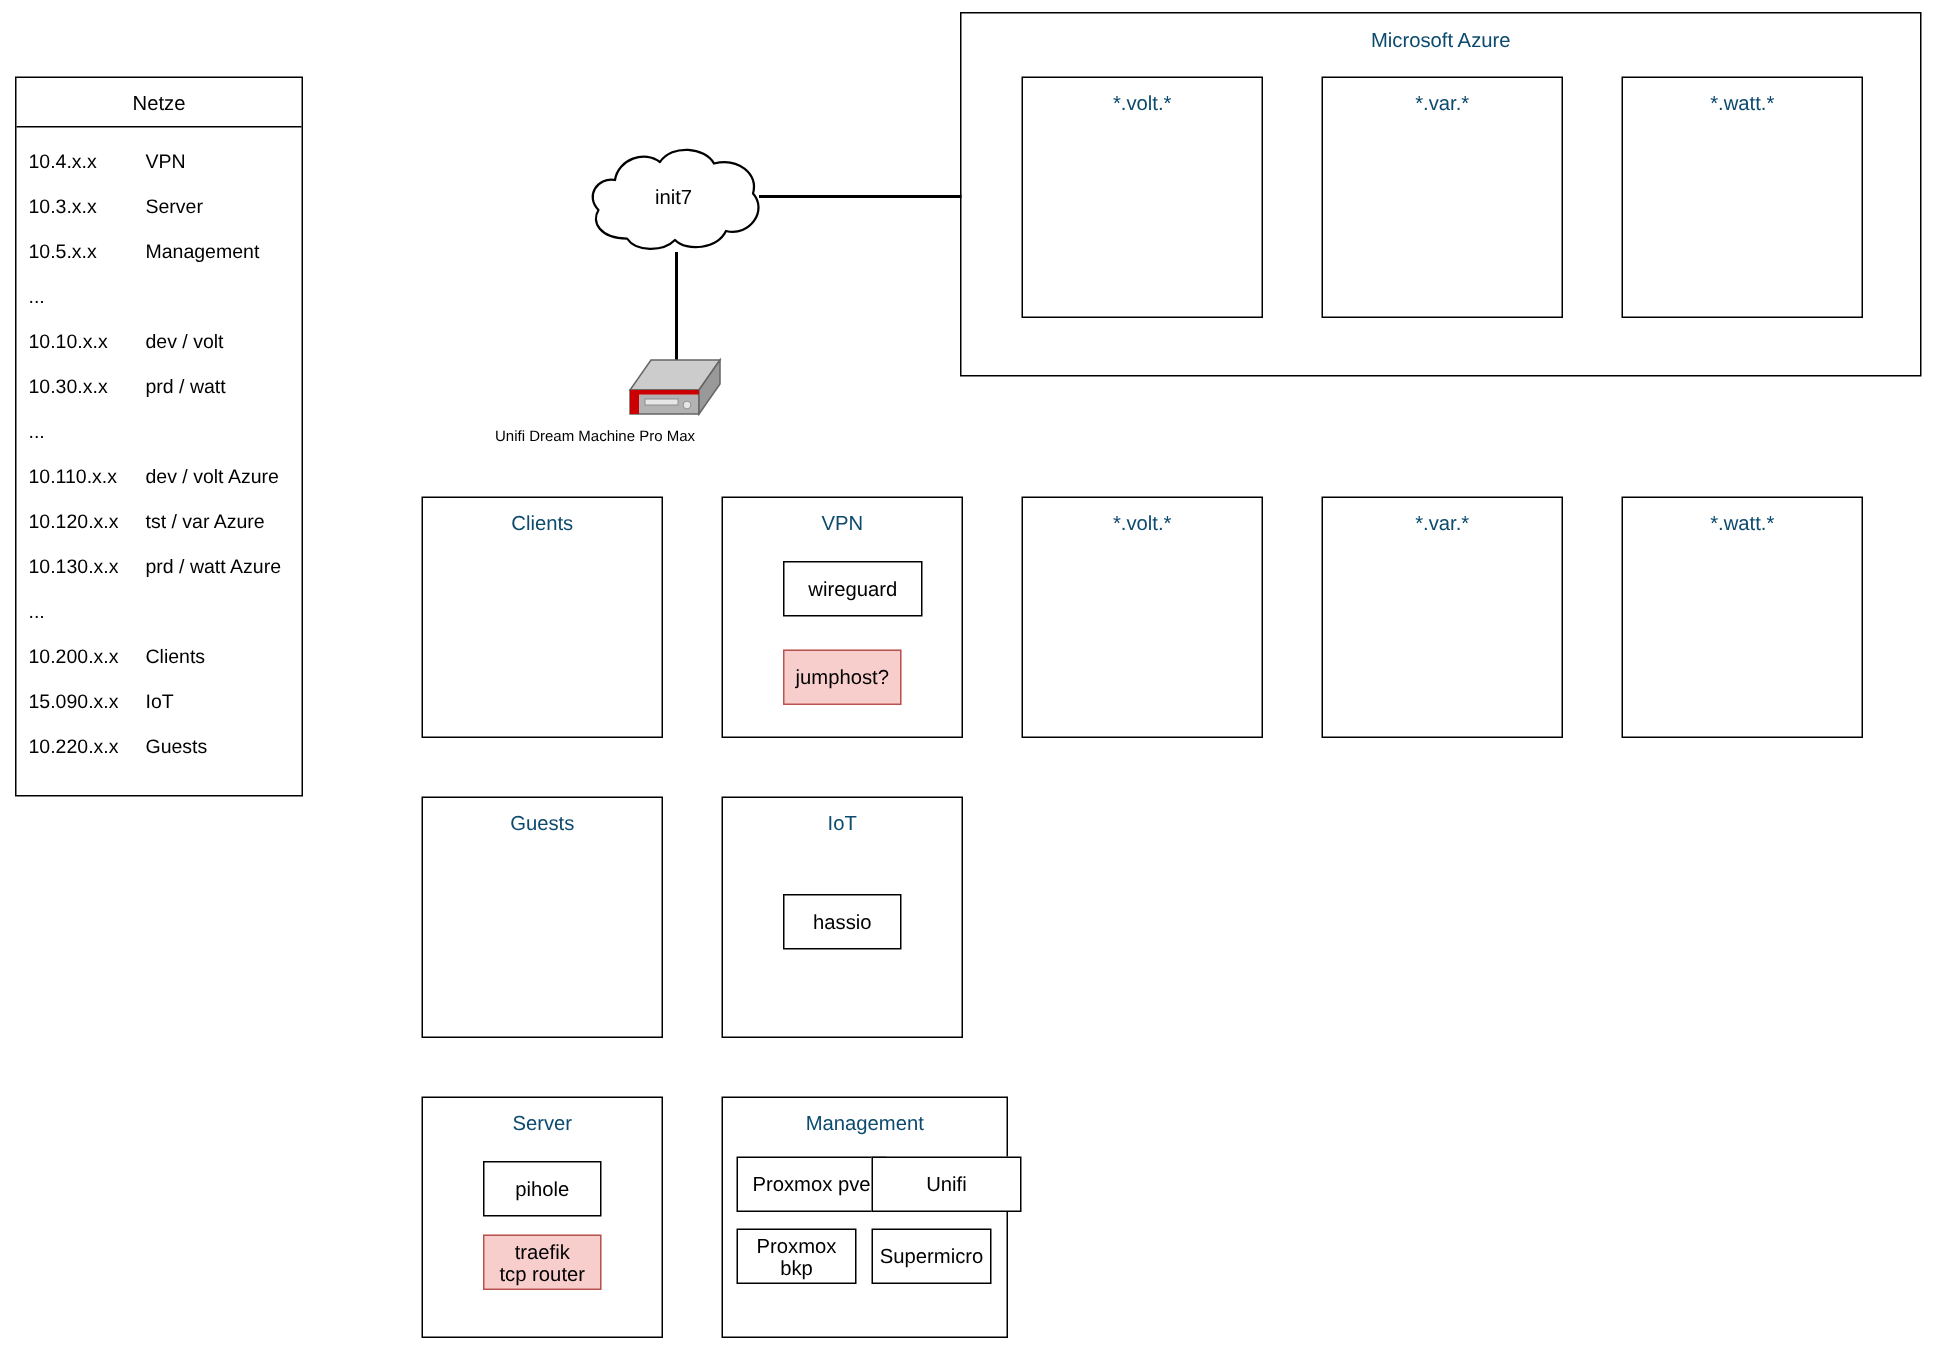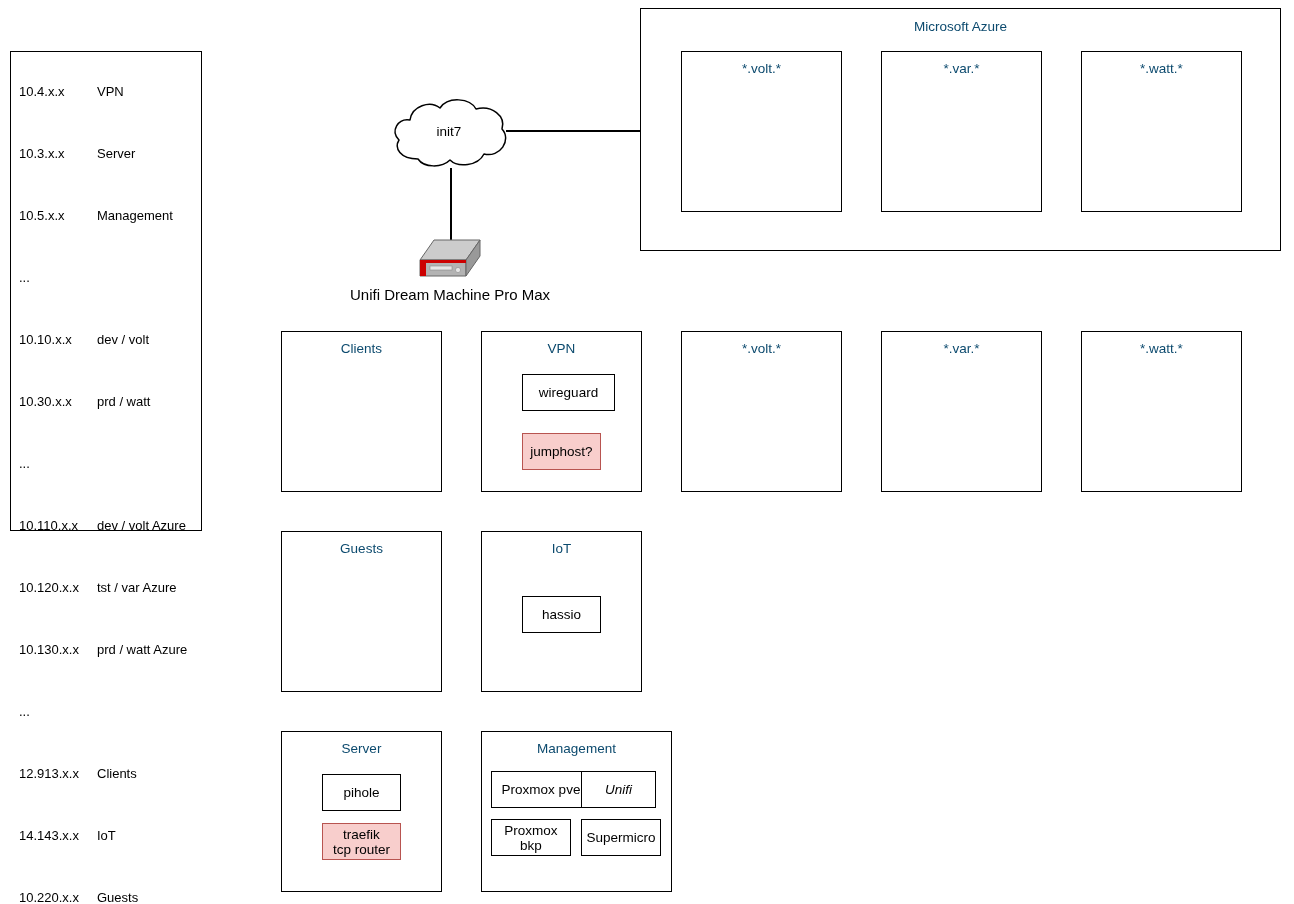--- a/index.html
+++ b/index.html
@@ -45,24 +45,23 @@
     border-bottom: 1.6px solid #000000;
     display: flex;
     align-items: center;
     justify-content: center;
     font-size: 13.5px;
   }
   .legend-body { padding: 0; }
   .legend-row {
     height: 30px;
     display: flex;
-    align-items: flex-start;
+    align-items: flex-end;
     font-size: 13px;
     padding-left: 8px;
-    margin-top: 32px;
   }
   .legend-net {
     width: 78px;
     flex: 0 0 78px;
     white-space: nowrap;
   }
   .legend-label { white-space: nowrap; }
 
   
   .node {
@@ -84,38 +83,38 @@
   .node .multi { white-space: pre-line; }
 
   
   .line {
     background: #000000;
   }
 
   
   .device-label {
     position: absolute;
-    text-align: center;
-    font-size: 15px;
+    font-size: 10px;
     white-space: nowrap;
   }
 
   svg { display: block; overflow: visible; }
   .cloud-text {
     font-family: "Liberation Sans", sans-serif;
     font-size: 13.5px;
     fill: #000000;
   }
 </style>
 </head>
 <body>
 
 <div id="canvas">
 
   <div class="abs legend" style="left:10px; top:51px; width:192px; height:480px;">
+    <div class="legend-head">Netze</div>
     <div class="legend-body">
 
       <div class="legend-row">
         <span class="legend-net">10.4.x.x</span>
         <span class="legend-label">VPN</span>
       </div>
       <div class="legend-row">
         <span class="legend-net">10.3.x.x</span>
         <span class="legend-label">Server</span>
       </div>
@@ -149,25 +148,25 @@
       </div>
       <div class="legend-row">
         <span class="legend-net">10.130.x.x</span>
         <span class="legend-label">prd / watt Azure</span>
       </div>
       <div class="legend-row">
         <span class="legend-net">...</span>
         <span class="legend-label"></span>
       </div>
       <div class="legend-row">
-        <span class="legend-net">12.913.x.x</span>
+        <span class="legend-net">10.200.x.x</span>
         <span class="legend-label">Clients</span>
       </div>
       <div class="legend-row">
-        <span class="legend-net">14.143.x.x</span>
+        <span class="legend-net">15.090.x.x</span>
         <span class="legend-label">IoT</span>
       </div>
       <div class="legend-row">
         <span class="legend-net">10.220.x.x</span>
         <span class="legend-label">Guests</span>
       </div>
 
     </div>
   </div>
 
@@ -266,21 +265,21 @@
       <span class="multi">traefik
 tcp router</span>
     </div>
   </div>
 
   <div class="abs zone" style="left:481px; top:731px; width:191px; height:161px;">
     <div class="zone-title" style="top:9px;">Management</div>
     <div class="abs node" style="left:9px; top:39px; width:100px; height:37px;">
       <span>Proxmox pve</span>
     </div>
-    <div class="abs node" style="left:99px; top:39px; width:75px; height:37px;font-style:italic;">
+    <div class="abs node" style="left:99px; top:39px; width:100px; height:37px;">
       <span>Unifi</span>
     </div>
     <div class="abs node" style="left:9px; top:87px; width:80px; height:37px;">
       <span>Proxmox bkp</span>
     </div>
     <div class="abs node" style="left:99px; top:87px; width:80px; height:37px;">
       <span>Supermicro</span>
     </div>
   </div>
 

